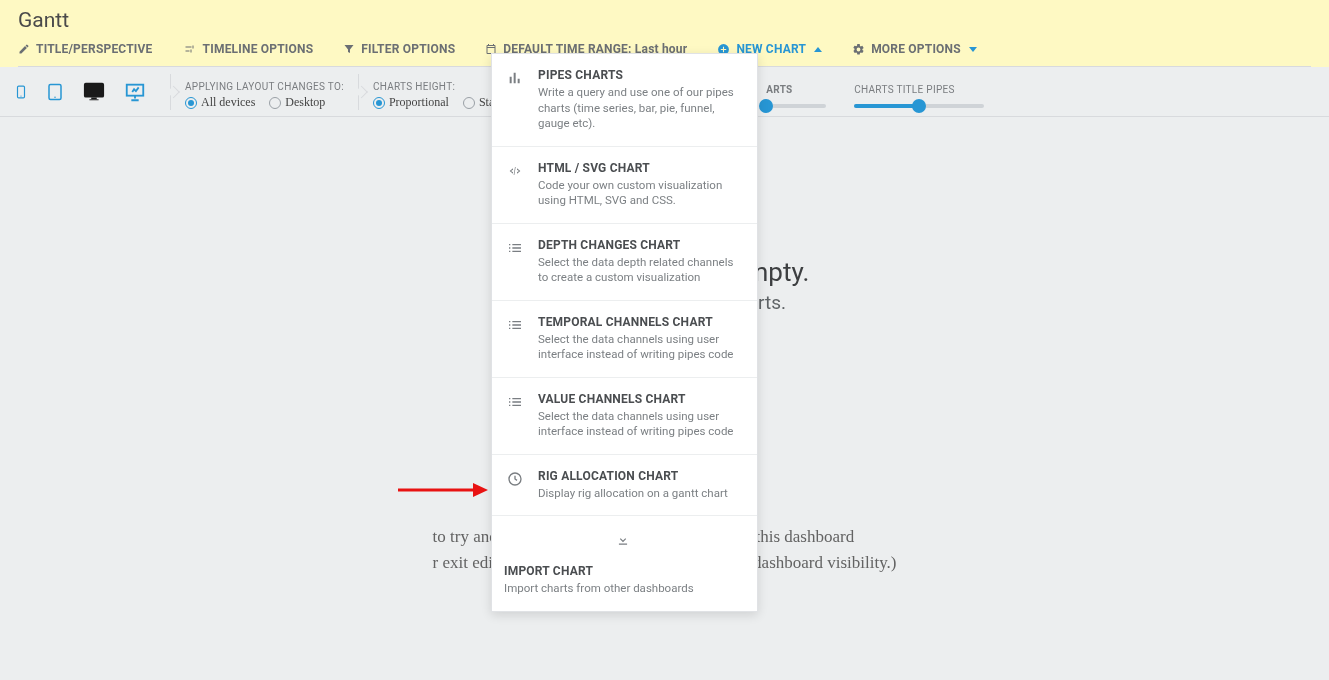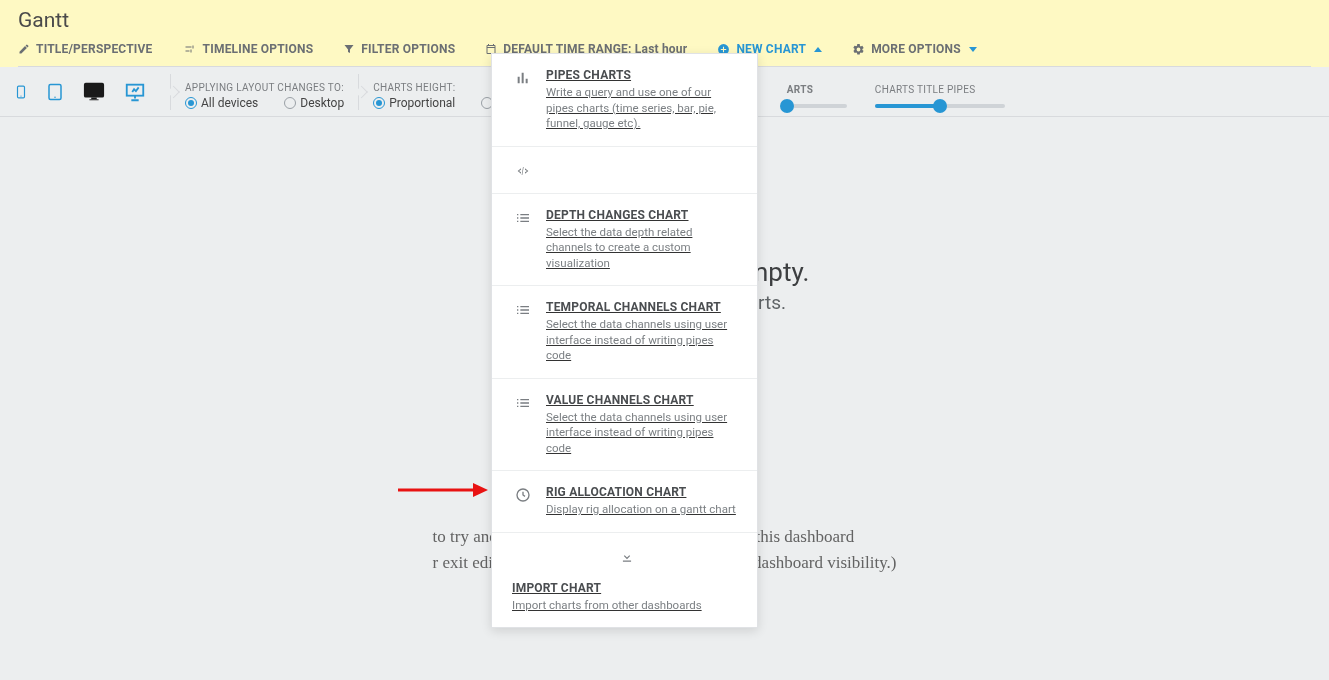--- a/index.html
+++ b/index.html
@@ -78,21 +78,21 @@
     position:absolute;
     top:50%; left:-1px;
     width:8px; height:8px;
     border-top:1px solid #d8dadd;
     border-right:1px solid #d8dadd;
     transform: translateY(-50%) rotate(45deg);
     background:#eceeef;
   }
   .option-group { display:flex; flex-direction:column; gap:3px; padding:0 4px;}
   .option-label { font-size:10px; color:#7a7d80; letter-spacing:0.3px;margin-top:8px;}
-  .radio-row { display:flex; gap:26px; align-items:flex-start;}
+  .radio-row { display:flex; gap:14px; align-items:flex-start;font-family:Liberation Serif, serif;}
   .radio-opt { display:flex; align-items:center; gap:4px; font-size:12px; color:#444;}
   .radio { width:12px; height:12px; border-radius:50%; border:1px solid #9aa0a6; display:inline-flex; align-items:center; justify-content:center;}
   .radio.checked { border-color:#2796d4;}
   .radio.checked::after{ content:''; width:6px; height:6px; border-radius:50%; background:#2796d4;}
   .slider-wrap { display:flex; flex-direction:column; gap:3px; padding:0 4px;}
   .slider { position:relative; width:120px; height:4px; background:#cfd3d7; border-radius:2px; margin-top:6px;}
   .slider .fill{ position:absolute; left:0; top:0; height:4px; background:#2796d4; border-radius:2px;}
   .slider .thumb{ position:absolute; top:50%; width:14px; height:14px; border-radius:50%; background:#2796d4; transform:translate(-50%,-50%);}
   
   .canvas { position:relative; height: calc(680px - 110px); }
@@ -129,24 +129,23 @@
     position:absolute;
     left:491px; top:53px;
     width:267px;
     background:#fff;
     border:1px solid #e0e2e5;
     box-shadow:0 3px 10px rgba(0,0,0,0.12);
     z-index:100;
   }
   .dd-item{
     display:flex; gap:12px;
-    padding:14px 16px 14px 20px;
+    padding:14px 16px 14px 12px;
     border-bottom:1px solid #eceeef;
     cursor:pointer;
-    text-decoration:underline;
   }
   .dd-item:last-child{ border-bottom:none;flex-direction:column;}
   .dd-icon{ flex:0 0 22px; display:flex; justify-content:center; padding-top:2px;}
   .dd-icon svg{ fill:#7a7e82; }
   .dd-text{ flex:1;}
   .dd-title{ font-size:12px; font-weight:700; color:#4a4d50; letter-spacing:0.2px;}
   .dd-desc{ font-size:11.5px; color:#7c8084; margin-top:3px; line-height:1.35;}
   .red-arrow{
     position:absolute;
     left:398px; top:480px;
@@ -304,20 +303,24 @@
         <div class="dd-title">PIPES CHARTS</div>
         <div class="dd-desc">Write a query and use one of our pipes charts (time series, bar, pie, funnel, gauge etc).</div>
       </div>
   </div>
   <div class="dd-item">
     <div class="dd-icon">
         <svg width="18" height="16" viewBox="0 0 24 24">
           <path d="M9 16l-5-4 5-4v2l-3 2 3 2zm6-8l5 4-5 4v-2l3-2-3-2zM11 18l2-12h-1l-2 12z"></path>
         </svg>
       </div>
+    <div class="dd-text">
+        <div class="dd-title">HTML / SVG CHART</div>
+        <div class="dd-desc">Code your own custom visualization using HTML, SVG and CSS.</div>
+      </div>
   </div>
   <div class="dd-item">
     <div class="dd-icon">
         <svg width="16" height="16" viewBox="0 0 24 24">
           <path d="M3 6h2v2H3zm0 5h2v2H3zm0 5h2v2H3zm5-10h13v2H8zm0 5h13v2H8zm0 5h13v2H8z"></path>
         </svg>
       </div>
     <div class="dd-text">
         <div class="dd-title">DEPTH CHANGES CHART</div>
         <div class="dd-desc">Select the data depth related channels to create a custom visualization</div>

